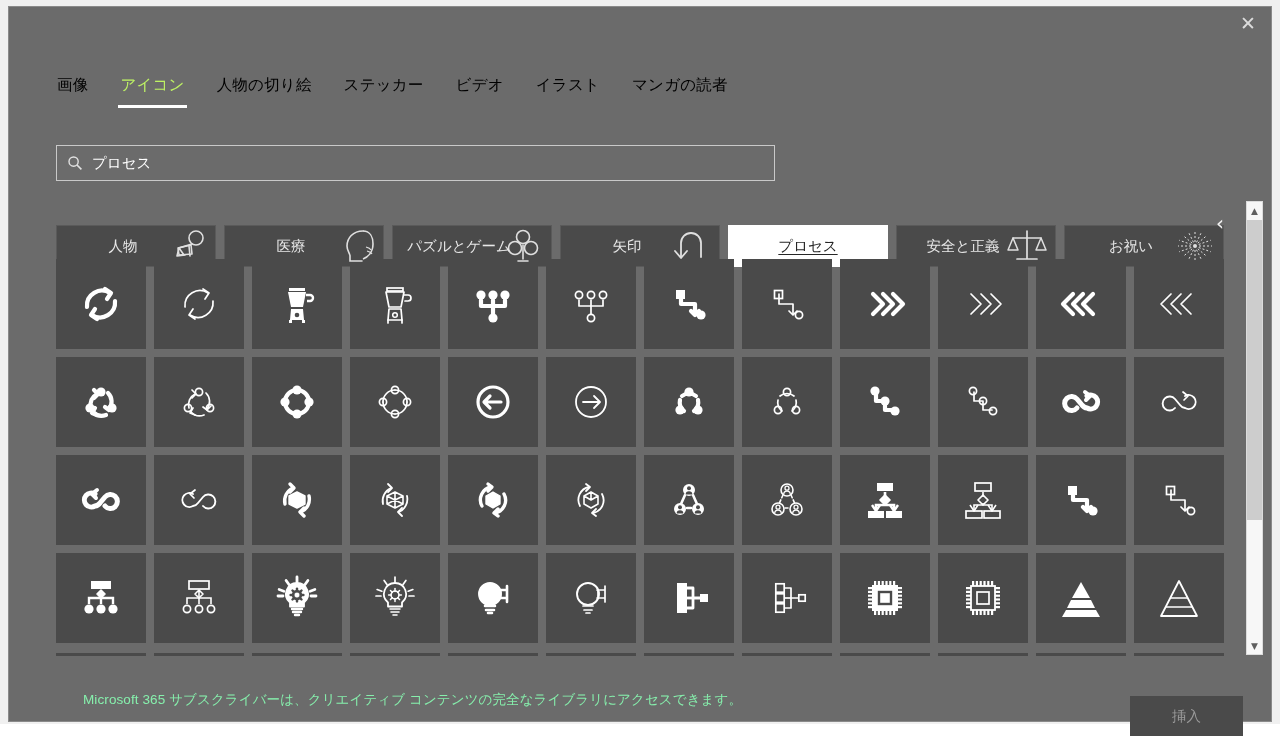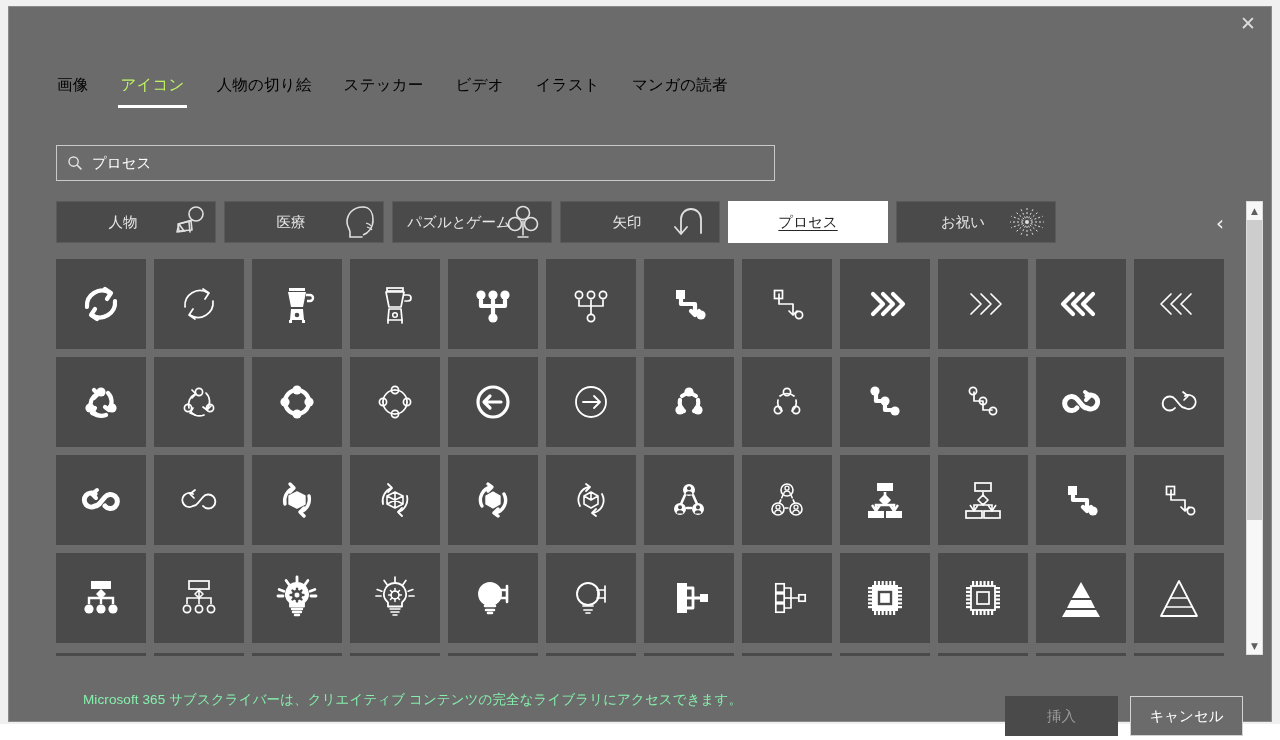--- a/index.html
+++ b/index.html
@@ -51,21 +51,21 @@
   .search-input{
     width:100%;height:100%;box-sizing:border-box;
     background:#6b6b6b;border:1px solid #c9c9c9;outline:none;
     color:#ffffff;font-size:14.5px;padding:0 14px 0 35px;
     font-family:"Liberation Sans","DejaVu Sans",sans-serif;
   }
   .search-input::placeholder{color:#d8d8d8;}
 
   
   .chips-row{position:absolute;left:47px;top:194px;right:20px;height:42px;}
-  .chips{display:flex;gap:8px;align-items:flex-end;}
+  .chips{display:flex;gap:8px;align-items:flex-end;margin-top:24px;}
   .chip{
     position:relative;width:160px;height:42px;box-sizing:border-box;
     background:#4a4a4a;border:1px solid #5a5a5a;
     display:flex;align-items:center;justify-content:center;
     color:#e8e8e8;font-size:14.5px;cursor:pointer;overflow:hidden;
     white-space:nowrap;
   }
   .chip .chip-label{position:relative;z-index:2;padding-right:26px;}
   .chip .chip-art{
     position:absolute;right:6px;top:50%;transform:translateY(-50%);
@@ -199,20 +199,28 @@
           </div>
           <div class="chip">
             <span class="chip-label">矢印</span>
             <span class="chip-art"><svg viewBox="0 0 44 38" width="44" height="38">
                 <path d="M12 30 L12 16 A10 10 0 0 1 32 16 L32 30" fill="none" stroke="#e8e8e8" stroke-width="1.8" stroke-linecap="round"></path>
         <path d="M6 24 L12 31 L18 24" fill="none" stroke="#e8e8e8" stroke-width="1.8" stroke-linecap="round" stroke-linejoin="round"></path>
               </svg></span>
           </div>
           <div class="chip selected">
             <span class="chip-label">プロセス</span>
+          </div>
+          <div class="chip">
+            <span class="chip-label">安全と正義</span>
+            <span class="chip-art"><svg viewBox="0 0 44 38" width="44" height="38">
+                <path d="M22 4 L22 32 M12 32 L32 32 M8 11 L36 11" fill="none" stroke="#e8e8e8" stroke-width="1.7" stroke-linecap="round"></path>
+        <path d="M3 23 L8 11 L13 23 Z" fill="none" stroke="#e8e8e8" stroke-width="1.5" stroke-linejoin="round"></path>
+        <path d="M31 23 L36 11 L41 23 Z" fill="none" stroke="#e8e8e8" stroke-width="1.5" stroke-linejoin="round"></path>
+              </svg></span>
           </div>
           <div class="chip">
             <span class="chip-label">お祝い</span>
             <span class="chip-art"><svg viewBox="0 0 44 38" width="44" height="38">
                 <line x1="26" y1="19" x2="39" y2="19" stroke="#e8e8e8" stroke-width="1" stroke-dasharray="2 2"></line>
                 <line x1="25.695518130045148" y1="20.53073372946036" x2="37.70595205269187" y2="24.740251485476346" stroke="#e8e8e8" stroke-width="1" stroke-dasharray="2 2"></line>
                 <line x1="24.82842712474619" y1="21.82842712474619" x2="34.020815280171306" y2="29.606601717798213" stroke="#e8e8e8" stroke-width="1" stroke-dasharray="2 2"></line>
                 <line x1="23.53073372946036" y1="22.695518130045148" x2="28.505618350206525" y2="32.8581929876693" stroke="#e8e8e8" stroke-width="1" stroke-dasharray="2 2"></line>
                 <line x1="22" y1="23" x2="22" y2="34" stroke="#e8e8e8" stroke-width="1" stroke-dasharray="2 2"></line>
                 <line x1="20.46926627053964" y1="22.695518130045148" x2="15.494381649793475" y2="32.8581929876693" stroke="#e8e8e8" stroke-width="1" stroke-dasharray="2 2"></line>
@@ -745,17 +753,16 @@
     <div class="vscroll">
       <div class="arrow up">▲</div>
       <div class="thumb"></div>
       <div class="arrow down">▼</div>
     </div>
 
     <div class="footer-note">Microsoft 365 サブスクライバーは、クリエイティブ コンテンツの完全なライブラリにアクセスできます。</div>
 
     <div class="footer-btns">
       <div class="btn btn-primary">挿入</div>
-      <div class="btn btn-secondary">キャンセル</div>
     </div>
 
   </div>
 </div>
 
 </body></html>

